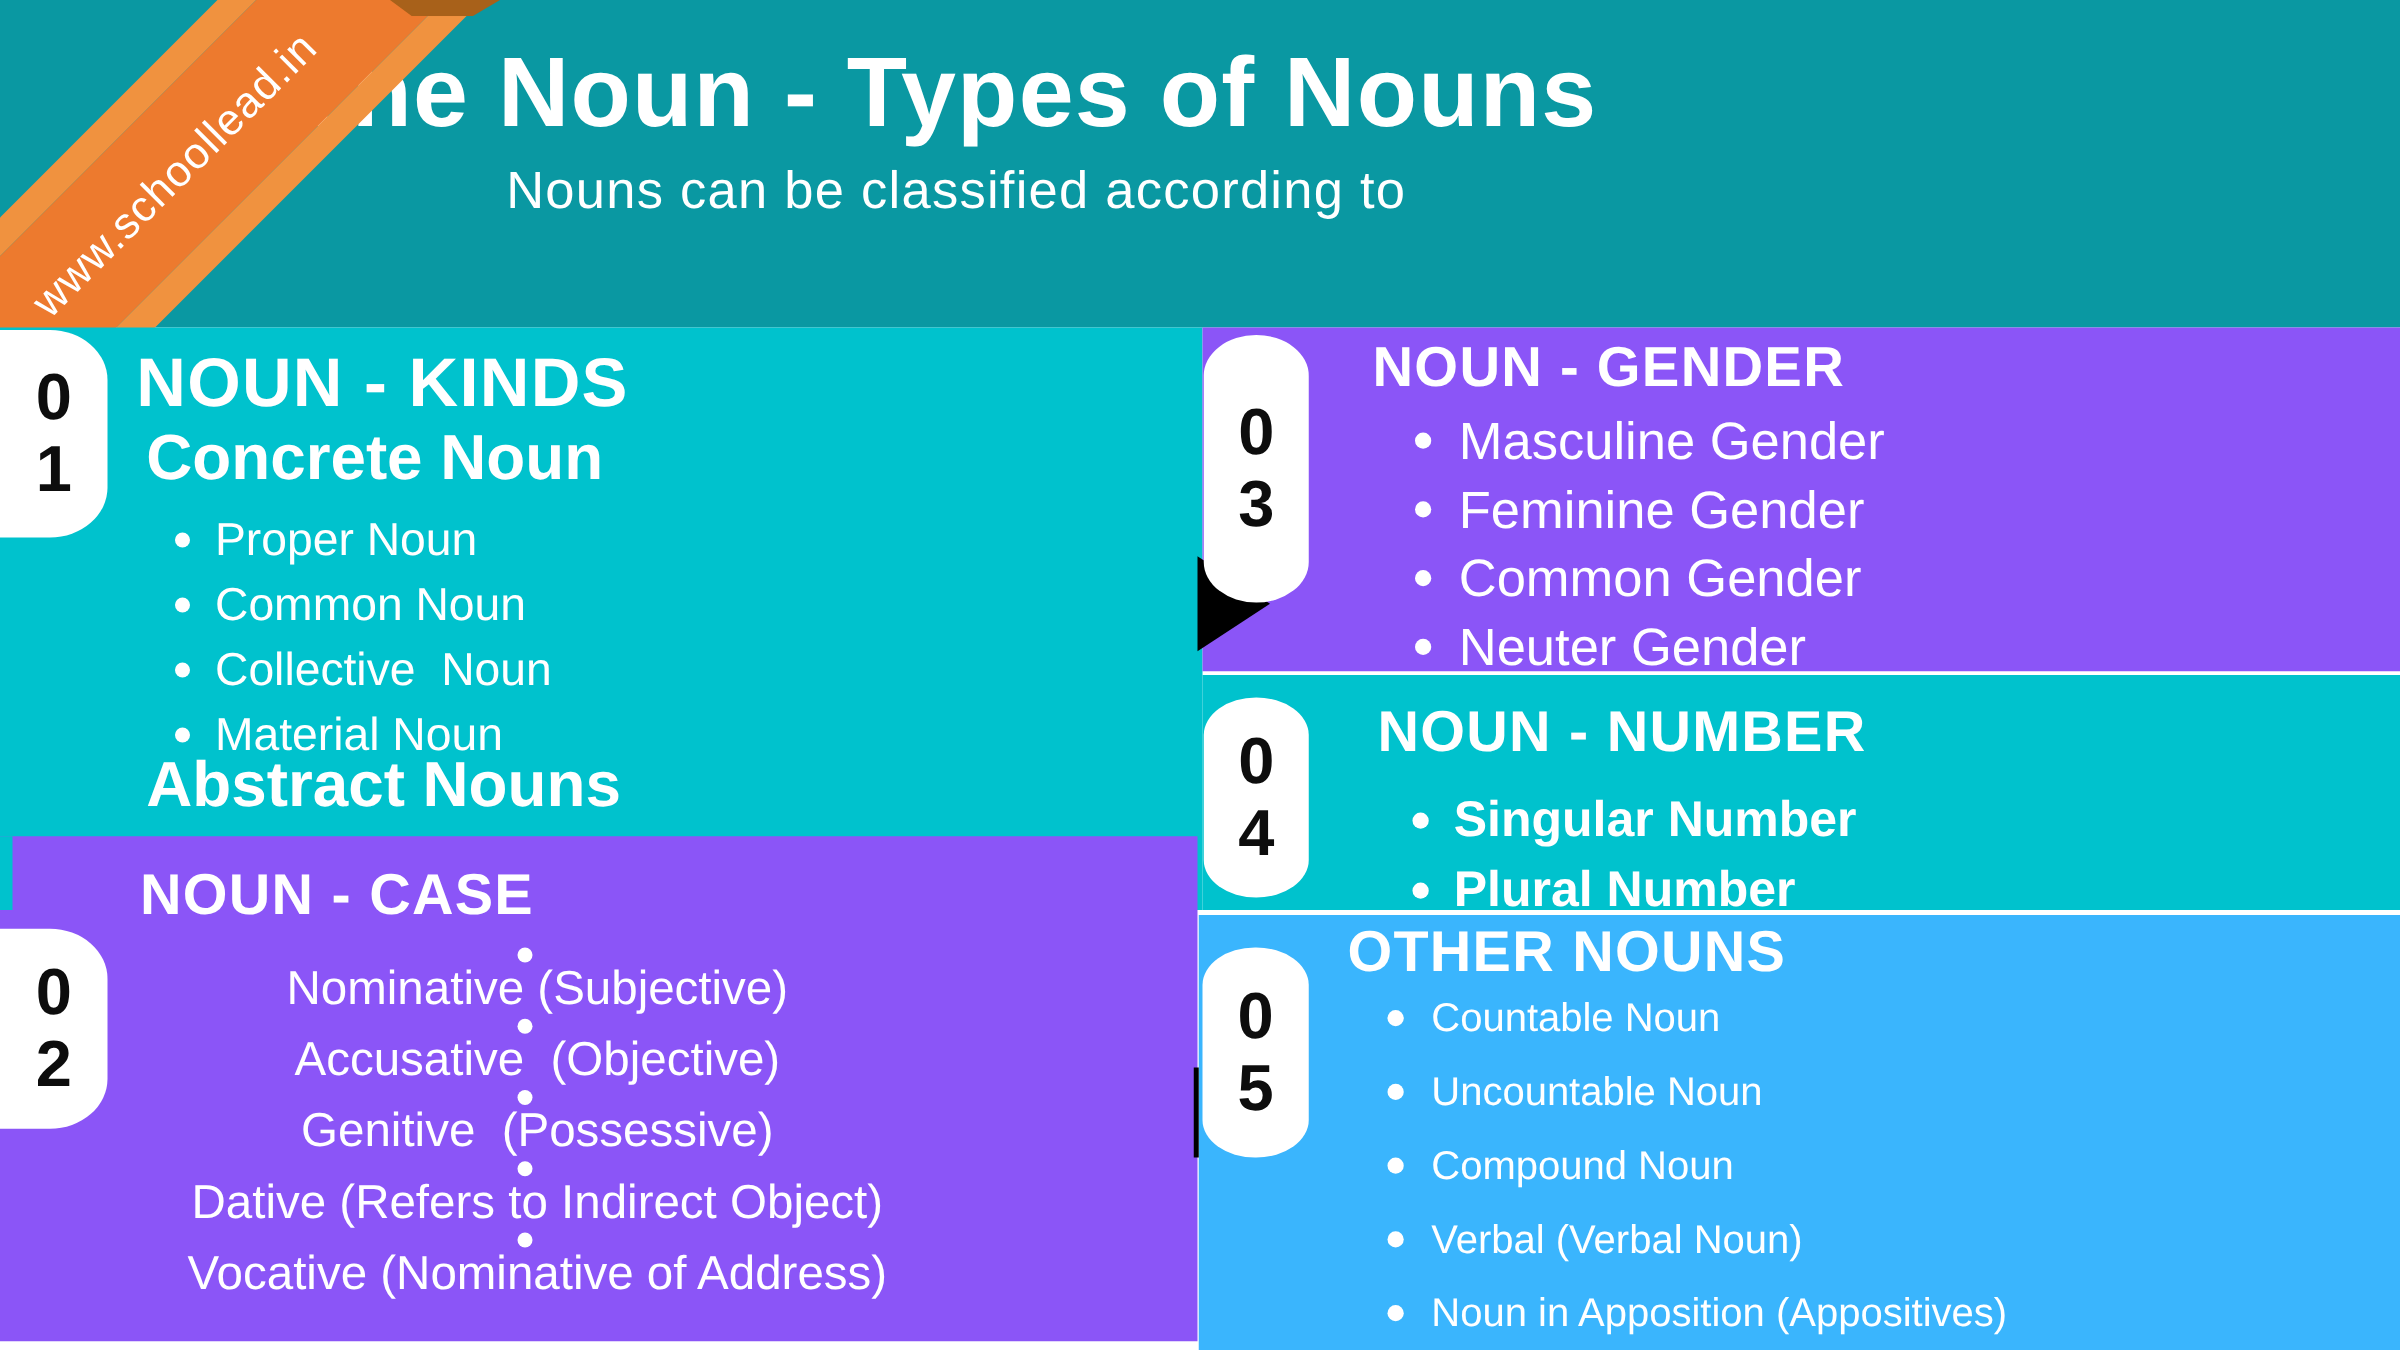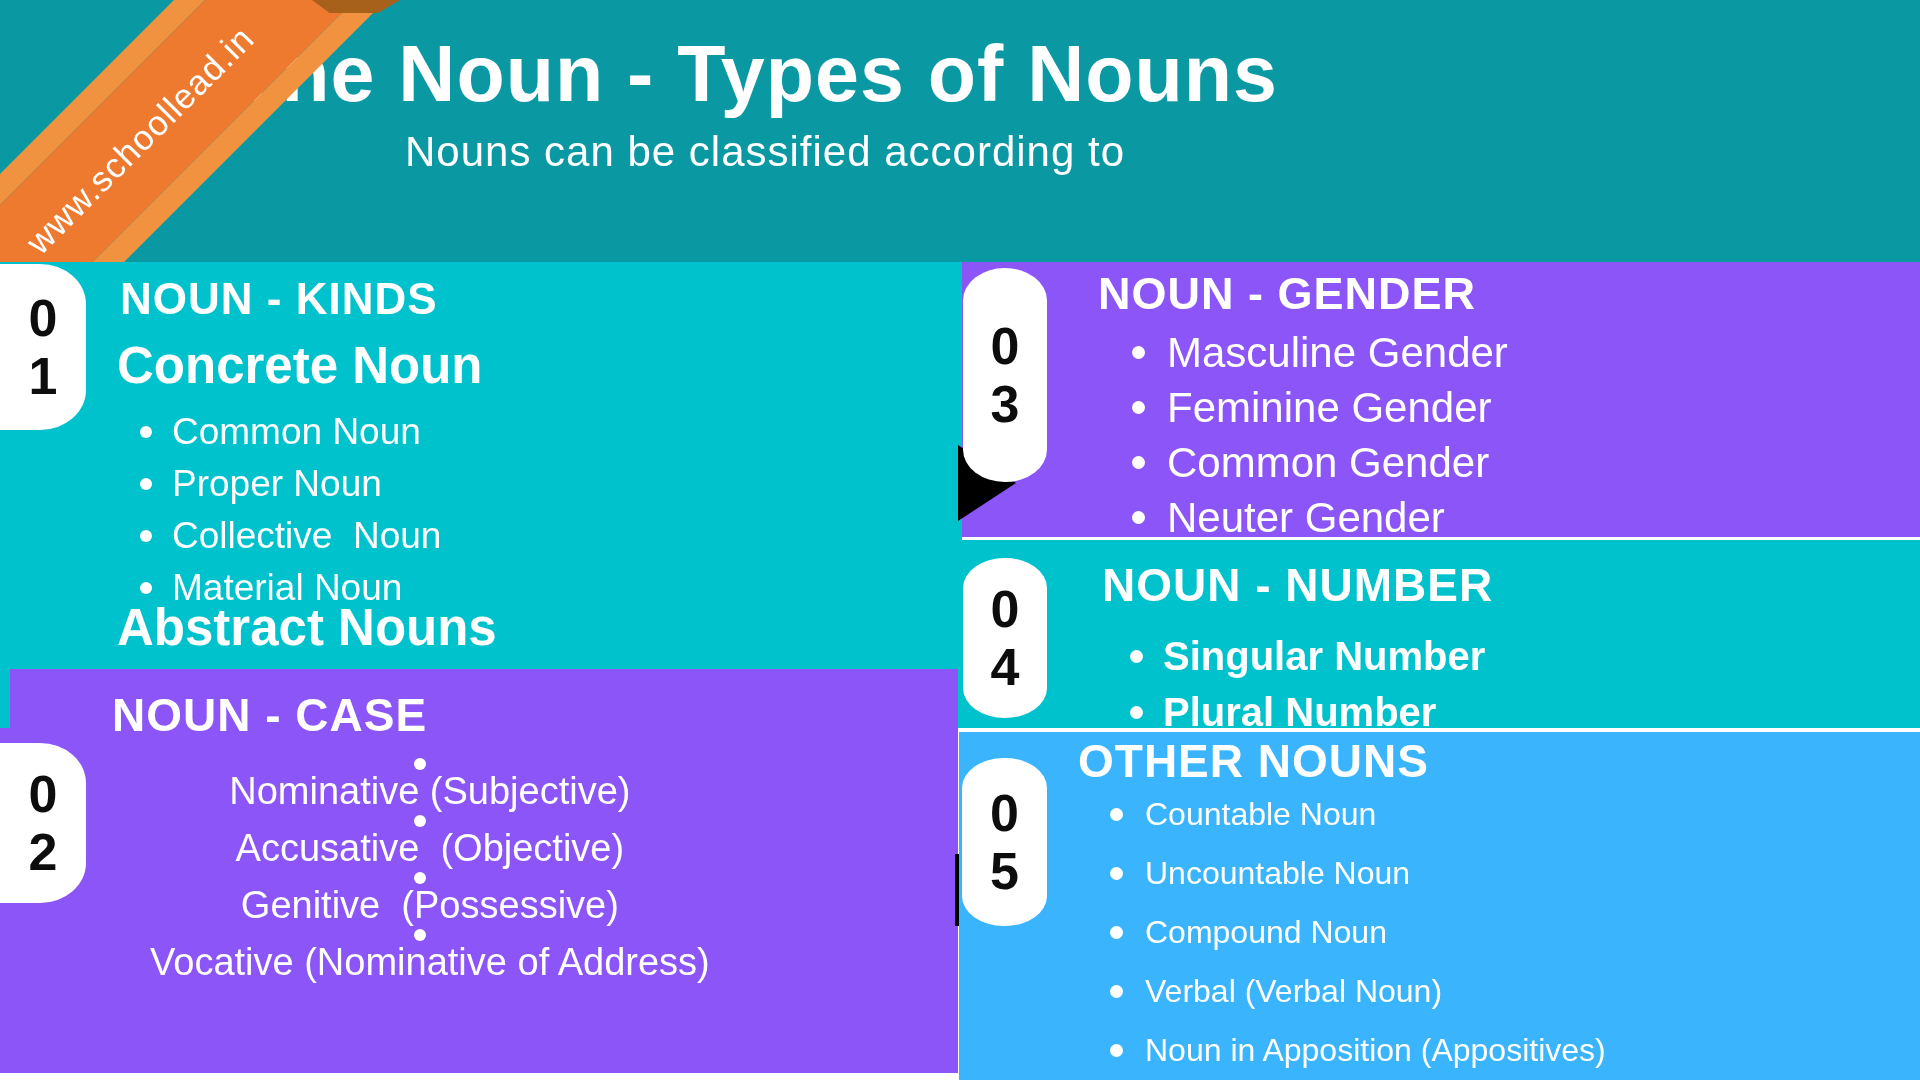--- a/index.html
+++ b/index.html
@@ -38,21 +38,21 @@
   .badge-03{left:963px;top:268px;width:84px;height:214px;border-radius:44px / 34px;}
   .badge-04{left:963px;top:558px;width:84px;height:160px;border-radius:42px / 30px;}
   .badge-05{left:962px;top:758px;width:85px;height:168px;border-radius:42px / 30px;}
   
   .arrow-right{left:958px;top:445px;width:0;height:0;
       border-left:58px solid #000000;border-top:38px solid transparent;
       border-bottom:38px solid transparent;}
   .black-bar{left:955px;top:854px;width:4px;height:72px;background:#000000;}
   
   .sec-heading{color:#ffffff;font-weight:bold;letter-spacing:1px;white-space:pre-wrap;}
-  .h01{left:120px;top:274px;font-size:44px;}
+  .h01{left:109px;top:274px;font-size:55px;}
   .sub01{color:#ffffff;font-weight:bold;font-size:51px;}
   .concrete{left:117px;top:336px;}
   .abstract{left:117px;top:598px;}
   .h02{left:112px;top:688px;font-size:46px;}
   .h03{left:1098px;top:268px;font-size:45px;}
   .h04{left:1102px;top:558px;font-size:46px;}
   .h05{left:1078px;top:734px;font-size:46px;}
   
   .bullets{display:flex;flex-direction:column;}
   .bullet-row{display:flex;align-items:center;}
@@ -126,25 +126,25 @@
   <div class="abs badge badge-05">
     <div class="digit">0</div>
     <div class="digit">5</div>
   </div>
 
   <div class="abs sec-heading h01">NOUN - KINDS</div>
   <div class="abs sub01 concrete">Concrete Noun</div>
   <div class="abs bullets bl01">
     <div class="bullet-row">
       <span class="dot"></span>
+      <span class="bullet-text">Proper Noun</span>
+    </div>
+    <div class="bullet-row">
+      <span class="dot"></span>
       <span class="bullet-text">Common Noun</span>
-    </div>
-    <div class="bullet-row">
-      <span class="dot"></span>
-      <span class="bullet-text">Proper Noun</span>
     </div>
     <div class="bullet-row">
       <span class="dot"></span>
       <span class="bullet-text">Collective  Noun</span>
     </div>
     <div class="bullet-row">
       <span class="dot"></span>
       <span class="bullet-text">Material Noun</span>
     </div>
   </div>
@@ -159,20 +159,24 @@
     <div class="bullet-row">
       <span class="dot"></span>
       <span class="bullet-text">Accusative  (Objective)</span>
     </div>
     <div class="bullet-row">
       <span class="dot"></span>
       <span class="bullet-text">Genitive  (Possessive)</span>
     </div>
     <div class="bullet-row">
       <span class="dot"></span>
+      <span class="bullet-text">Dative (Refers to Indirect Object)</span>
+    </div>
+    <div class="bullet-row">
+      <span class="dot"></span>
       <span class="bullet-text">Vocative (Nominative of Address)</span>
     </div>
   </div>
 
   <div class="abs sec-heading h03">NOUN - GENDER</div>
   <div class="abs bullets bl03">
     <div class="bullet-row">
       <span class="dot"></span>
       <span class="bullet-text">Masculine Gender</span>
     </div>

